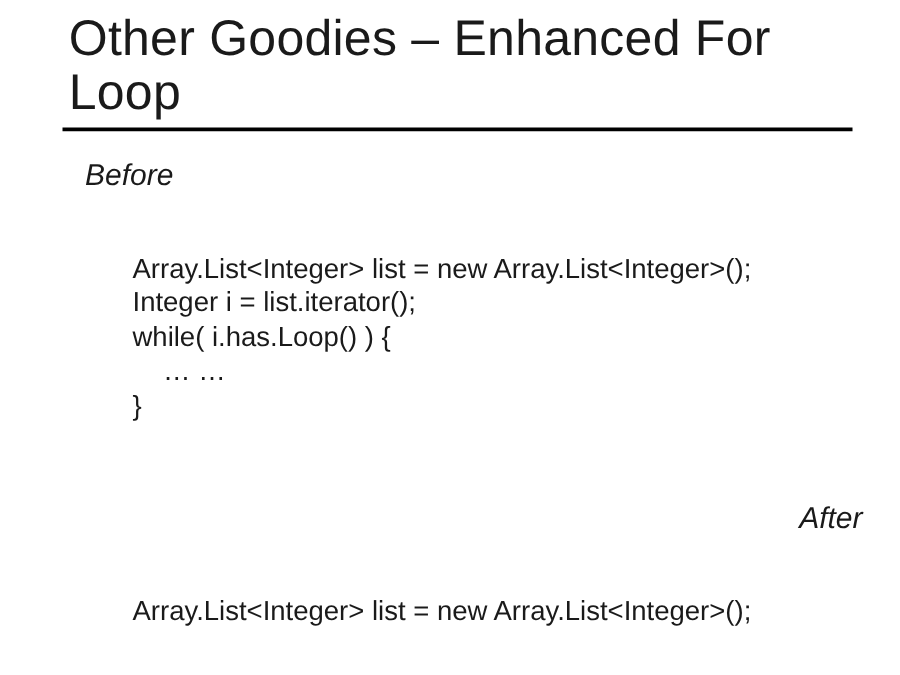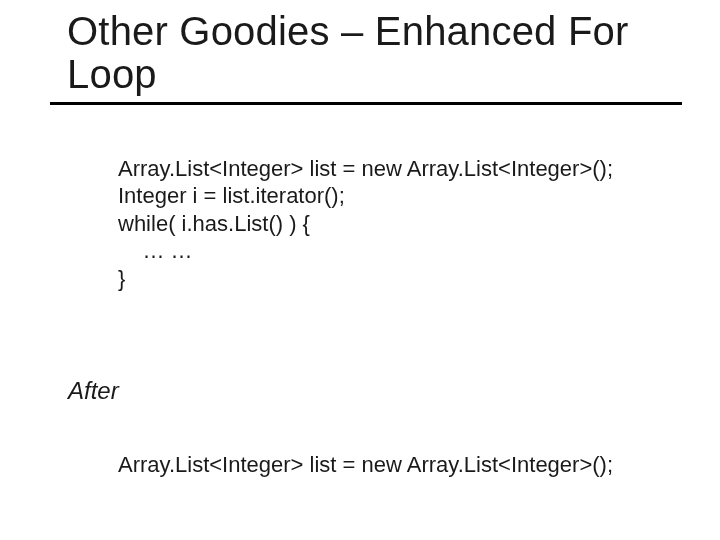--- a/index.html
+++ b/index.html
@@ -16,21 +16,21 @@
     position: relative;
     width: 720px;
     height: 540px;
     box-sizing: border-box;
     padding: 10px 30px 20px 50px;
   }
   .title {
     font-size: 40px;
     line-height: 1.08;
     font-weight: 400;
-    margin: 0 0 6px 17px;
+    margin: 0 0 6px 5px;
     letter-spacing: 0.2px;
   }
   .title-underline {
     height: 3px;
     background: #000;
     width: 632px;
     margin-bottom: 22px;
   }
   .section-label {
     font-style: italic;
@@ -38,35 +38,36 @@
     margin: 8px 0 18px 18px;
     font-weight: 400;
   }
   .code-block {
     font-size: 22px;
     line-height: 1.25;
     margin-left: 56px;
     white-space: pre;
     font-family: Verdana, Geneva, sans-serif;
   }
-  .l { display: block; margin-left: 12px; }
-  .after-label { margin-top: 30px; }
+  .l { display: block; }
+  .after-label { margin-top: 8px; text-align: right; }
   .after-code { margin-top: 14px; margin-left: 56px; }
 </style>
 </head>
 <body>
 
 <div class="slide">
 
   <h1 class="title">Other Goodies – Enhanced For Loop</h1>
   <div class="title-underline"></div>
 
+  <div class="section-label">Before</div>
 
   <div class="code-block">
-<span class="l">Array.List&lt;Integer&gt; list = new Array.List&lt;Integer&gt;();</span><span class="l">Integer i = list.iterator();</span><span class="l">while( i.has.List() ) {</span><span class="l">    … …</span><span class="l">}</span>
+<span class="l">Array.List&lt;Integer&gt; list = new Array.List&lt;Integer&gt;();</span><span class="l">Integer i = list.iterator();</span><span class="l">while( i.has.Loop() ) {</span><span class="l">    … …</span><span class="l">}</span>
   </div>
 
   <div class="section-label after-label">After</div>
 
   <div class="code-block after-code">
 <span class="l">Array.List&lt;Integer&gt; list = new Array.List&lt;Integer&gt;();</span>
   </div>
 
 </div>
 

